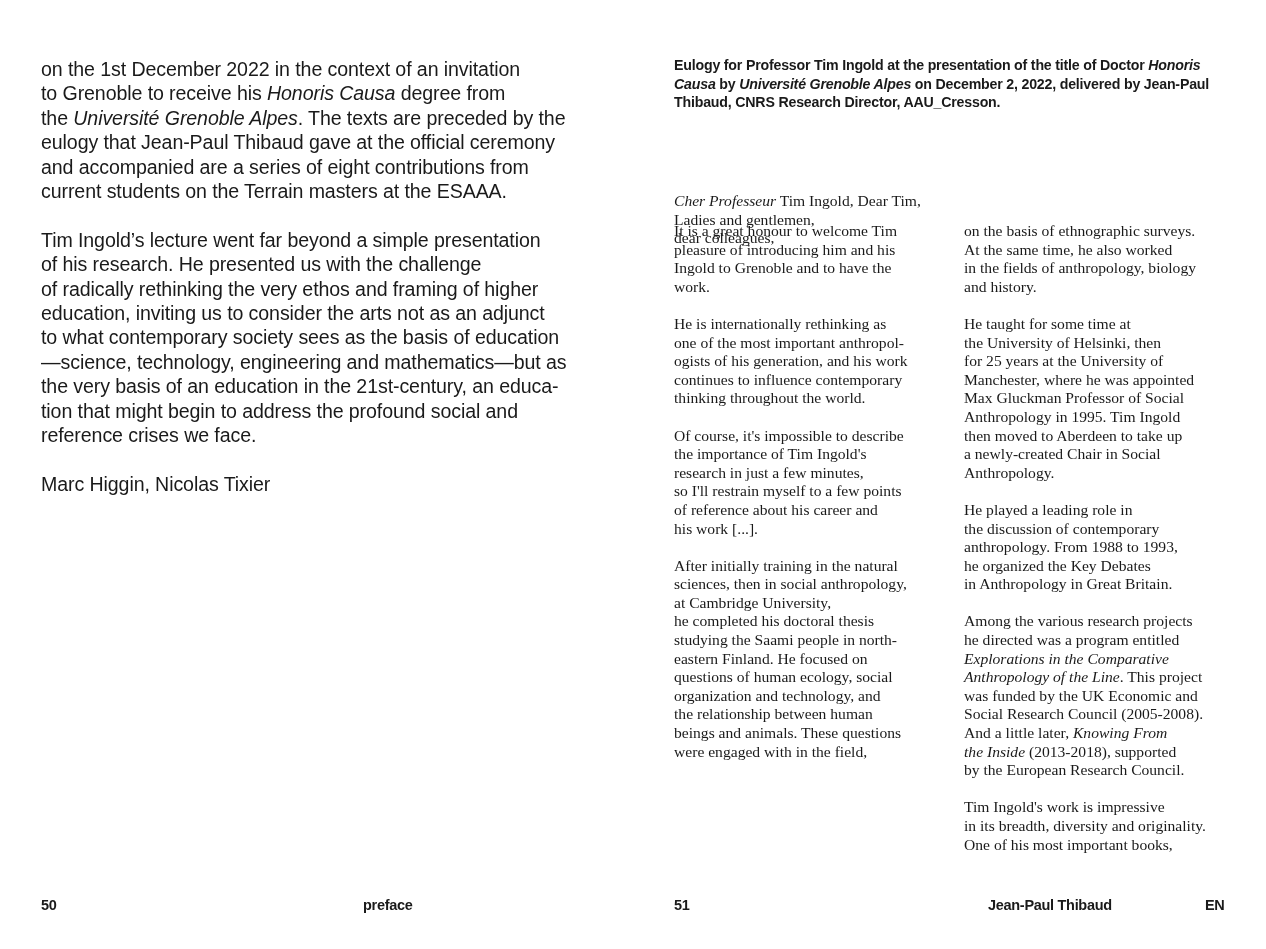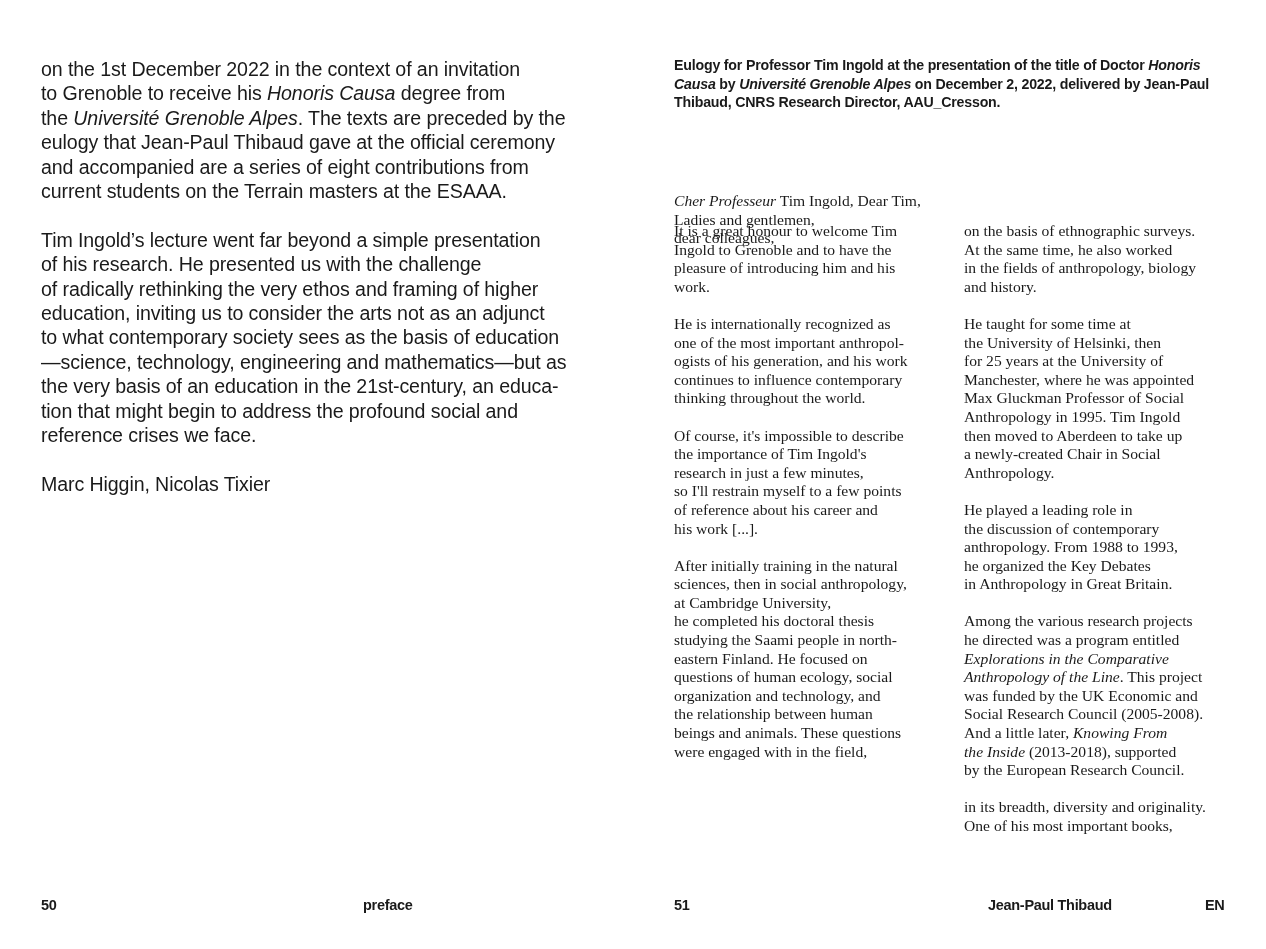--- a/index.html
+++ b/index.html
@@ -79,26 +79,26 @@
       <span class="line">Thibaud, CNRS Research Director, AAU_Cresson.</span>
     </div>
   <div class="salutation serif">
       <span class="line"><em>Cher Professeur</em> Tim Ingold, Dear Tim,</span>
       <span class="line">Ladies and gentlemen,</span>
       <span class="line">dear colleagues,</span>
     </div>
   <div class="col col-1 serif">
       <p>
         <span class="line">It is a great honour to welcome Tim</span>
+        <span class="line">pleasure of introducing him and his</span>
         <span class="line">Ingold to Grenoble and to have the</span>
-        <span class="line">pleasure of introducing him and his</span>
         <span class="line">work.</span>
       </p>
       <p>
-        <span class="line">He is internationally recognized as</span>
+        <span class="line">He is internationally rethinking as</span>
         <span class="line">one of the most important anthropol-</span>
         <span class="line">ogists of his generation, and his work</span>
         <span class="line">continues to influence contemporary</span>
         <span class="line">thinking throughout the world.</span>
       </p>
       <p>
         <span class="line">Of course, it's impossible to describe</span>
         <span class="line">the importance of Tim Ingold's</span>
         <span class="line">research in just a few minutes,</span>
         <span class="line">so I'll restrain myself to a few points</span>
@@ -149,20 +149,21 @@
         <span class="line">he directed was a program entitled</span>
         <span class="line"><em>Explorations in the Comparative</em></span>
         <span class="line"><em>Anthropology of the Line</em>. This project</span>
         <span class="line">was funded by the UK Economic and</span>
         <span class="line">Social Research Council (2005-2008).</span>
         <span class="line">And a little later, <em>Knowing From</em></span>
         <span class="line"><em>the Inside</em> (2013-2018), supported</span>
         <span class="line">by the European Research Council.</span>
       </p>
       <p>
+        <span class="line">Tim Ingold's work is impressive</span>
         <span class="line">in its breadth, diversity and originality.</span>
         <span class="line">One of his most important books,</span>
       </p>
     </div>
   <div class="footer sans" style="left:41px;">51</div>
   <div class="footer sans" style="left:325px;margin-left:30px;">Jean-Paul Thibaud</div>
   <div class="footer sans" style="left:572px;">EN</div>
 </div>
 
 </body></html>

